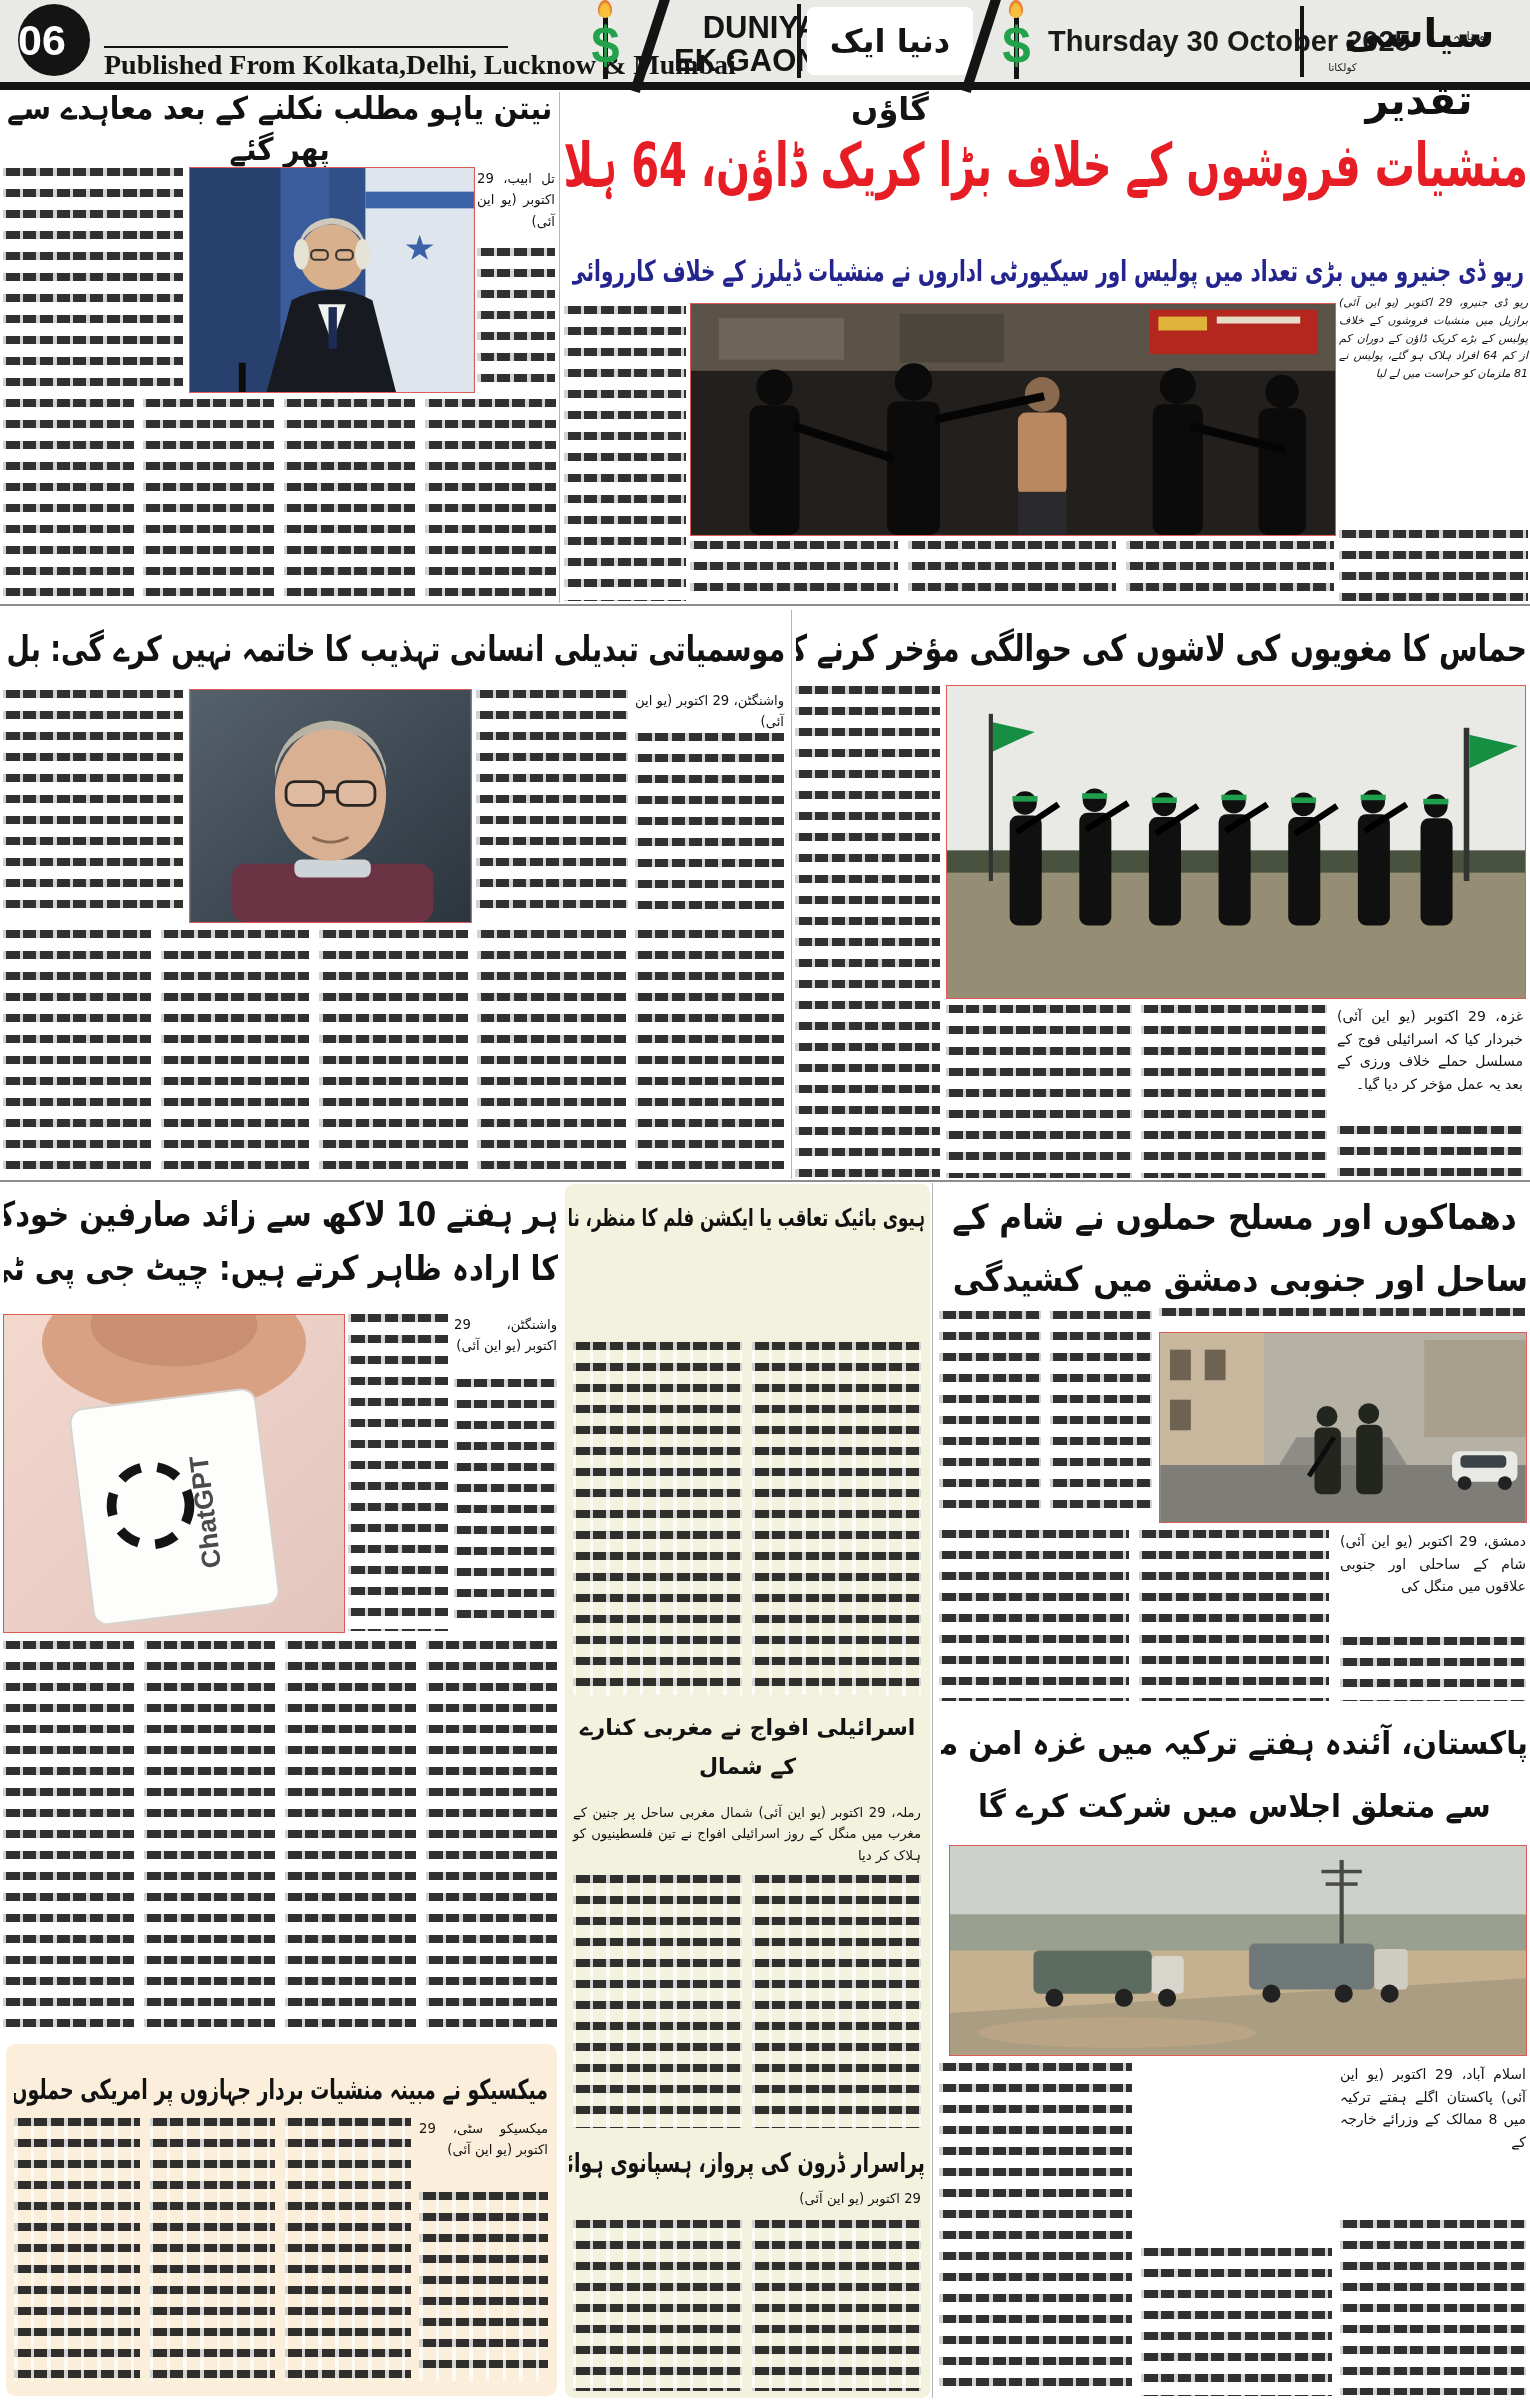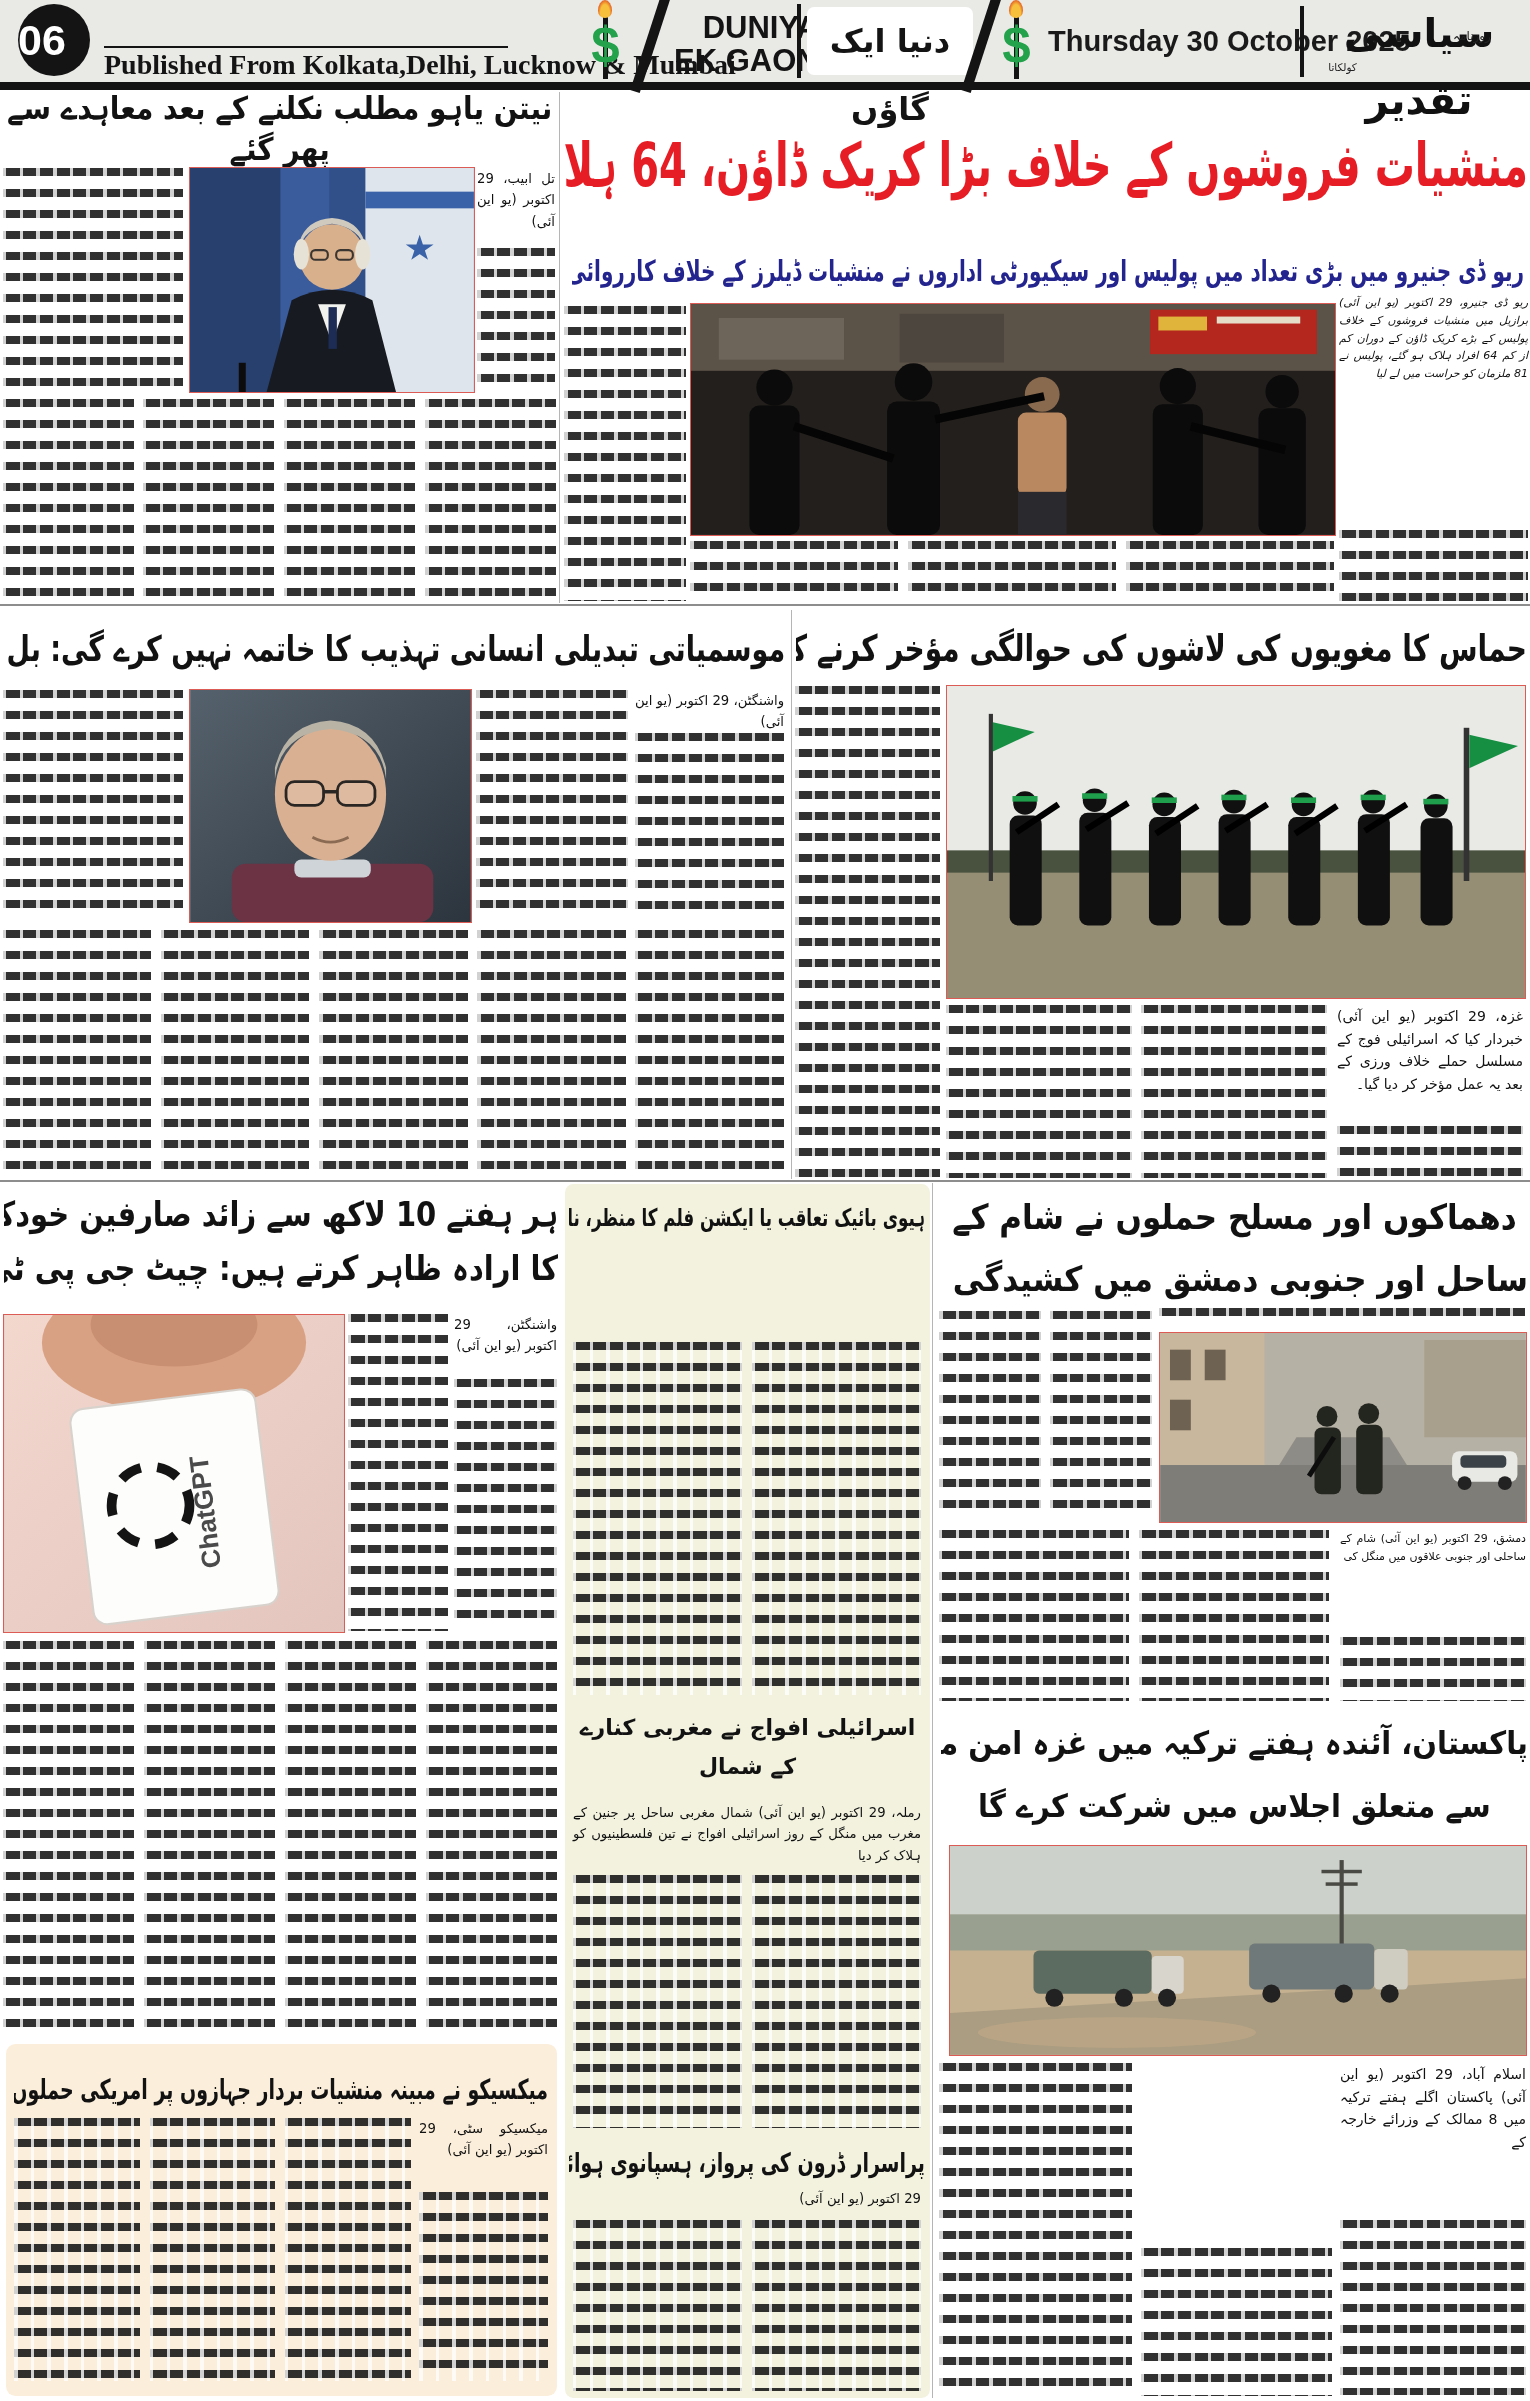--- a/index.html
+++ b/index.html
@@ -337,21 +337,21 @@
         <circle cx="300" cy="116" r="15"></circle>
           <rect x="282" y="132" width="38" height="100" rx="10"></rect>
       </g>
       <line x1="250" y1="150" x2="214" y2="206" stroke="#0d0d0d" stroke-width="7"></line>
       <rect x="420" y="170" width="94" height="44" rx="10" fill="#e8e8e4"></rect>
       <rect x="432" y="176" width="66" height="18" rx="6" fill="#3c4348"></rect>
       <circle cx="438" cy="216" r="10" fill="#222"></circle>
         <circle cx="496" cy="216" r="10" fill="#222"></circle>
     </svg>
   </div>
-  <div class="abs ur lead" style="left:1340px;top:1530px;width:186px;font-size:11px;">دمشق، 29 اکتوبر (یو این آئی) شام کے ساحلی اور جنوبی علاقوں میں منگل کی</div>
+  <div class="abs ur lead" style="left:1340px;top:1530px;width:186px;font-size:14px;">دمشق، 29 اکتوبر (یو این آئی) شام کے ساحلی اور جنوبی علاقوں میں منگل کی</div>
   <div class="abs sim" style="left:1340px;top:1637px;width:186px;height:64px;"></div>
   <div class="abs cols" style="left:939px;top:1530px;width:390px;height:171px;">
       <div class="col sim"></div>
       <div class="col sim"></div>
     </div>
 
   <div class="abs hl ur" style="left:941px;top:1712px;width:587px;height:122px;font-size:29px;line-height:1.95;transform:scaleY(1.1);transform-origin:top center;">
     <div class="nowrap">پاکستان، آئندہ ہفتے ترکیہ میں غزہ امن منصوبے</div>
     <div class="nowrap">سے متعلق اجلاس میں شرکت کرے گا</div>
   </div>

